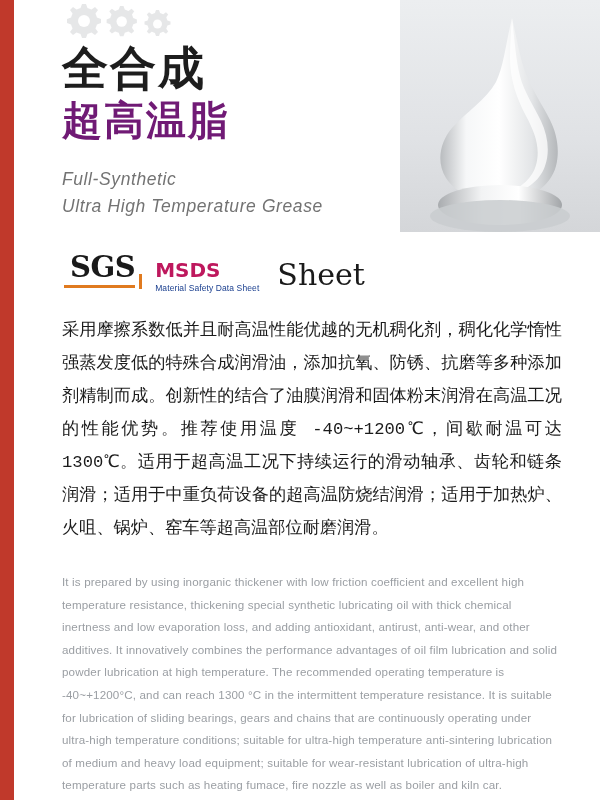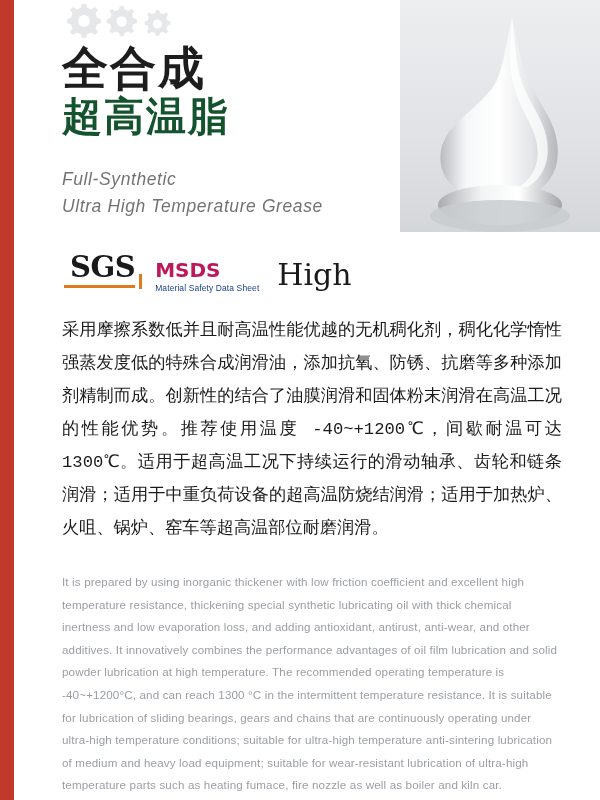--- a/index.html
+++ b/index.html
@@ -60,25 +60,25 @@
   .title-cn-1 {
     font-family: "DejaVu Sans", sans-serif;
     font-weight: bold;
     font-size: 46px;
     letter-spacing: 2px;
     color: #1d1d1d;
     margin-top: 42px;
     line-height: 1.16;
   }
   .title-cn-2 {
-    font-family: Liberation Mono, monospace;
+    font-family: Liberation Sans, sans-serif;
     font-weight: bold;
     font-size: 40px;
     letter-spacing: 2px;
-    color: #14532d;
+    color: #701a75;
     line-height: 1.16;
     margin-top: 2px;
   }
 
   .title-en {
     margin-top: 22px;
     color: #737373;
     font-style: italic;
     font-size: 17.5px;
     letter-spacing: 0.6px;
@@ -230,20 +230,20 @@
   <div class="cert-row">
     <div class="sgs">
       <div class="sgs-text">SGS</div>
       <div class="sgs-underline"></div>
       <div class="sgs-tick"></div>
     </div>
     <div class="msds">
       <div class="msds-main">MSDS</div>
       <div class="msds-sub">Material Safety Data Sheet</div>
     </div>
-    <div class="rohs">High</div>
+    <div class="rohs">Sheet</div>
   </div>
 
   <div class="body-cn">采用摩擦系数低并且耐高温性能优越的无机稠化剂，稠化化学惰性强蒸发度低的特殊合成润滑油，添加抗氧、防锈、抗磨等多种添加剂精制而成。创新性的结合了油膜润滑和固体粉末润滑在高温工况的性能优势。推荐使用温度 -40~+1200℃，间歇耐温可达 1300℃。适用于超高温工况下持续运行的滑动轴承、齿轮和链条润滑；适用于中重负荷设备的超高温防烧结润滑；适用于加热炉、火咀、锅炉、窑车等超高温部位耐磨润滑。</div>
 
   <div class="body-en">It is prepared by using inorganic thickener with low friction coefficient and excellent high temperature resistance, thickening special synthetic lubricating oil with thick chemical inertness and low evaporation loss, and adding antioxidant, antirust, anti-wear, and other additives. It innovatively combines the performance advantages of oil film lubrication and solid powder lubrication at high temperature. The recommended operating temperature is -40~+1200°C, and can reach 1300 °C in the intermittent temperature resistance. It is suitable for lubrication of sliding bearings, gears and chains that are continuously operating under ultra-high temperature conditions; suitable for ultra-high temperature anti-sintering lubrication of medium and heavy load equipment; suitable for wear-resistant lubrication of ultra-high temperature parts such as heating fumace, fire nozzle as well as boiler and kiln car.</div>
 
 </div>
 
 </body></html>

